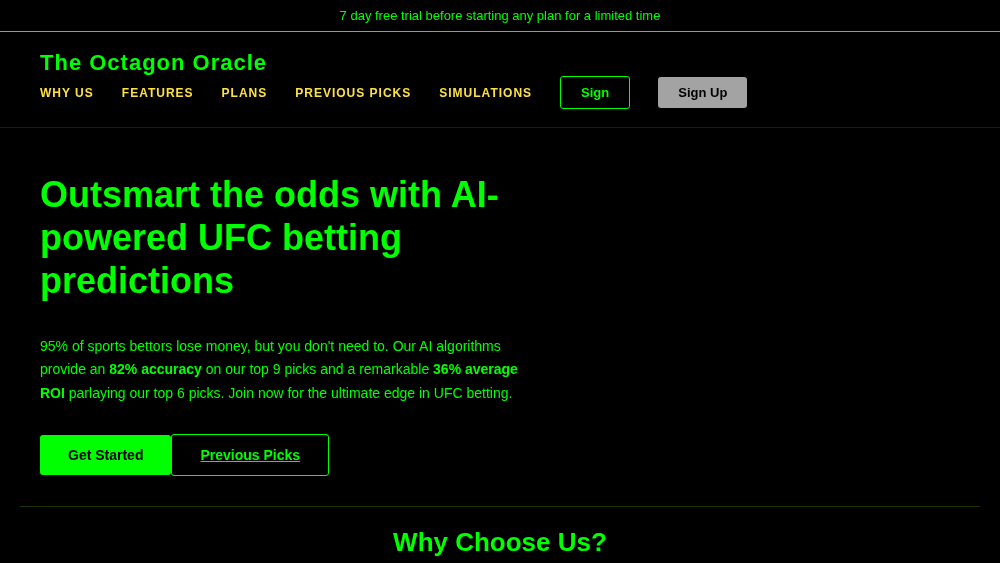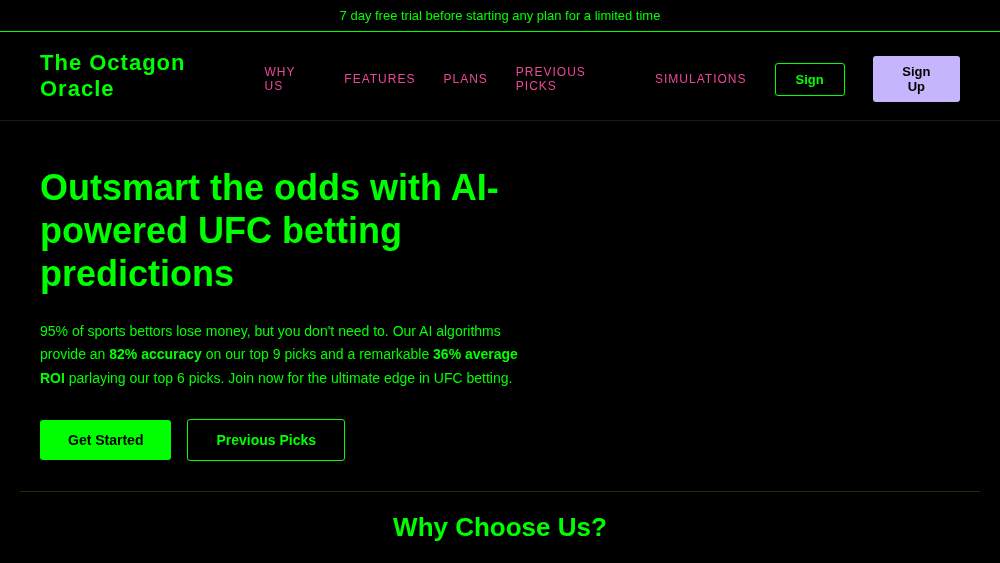--- a/index.html
+++ b/index.html
@@ -19,91 +19,92 @@
       border-bottom: 1px solid #00ff00;
       text-align: center;
       padding: 8px 16px;
       font-size: 13px;
       color: #00ff00;
     }
 
     
     .header {
       display: flex;
-      align-items: flex-end;
+      align-items: flex-start;
       justify-content: space-between;
       padding: 18px 40px;
       border-bottom: 1px solid #1a1a1a;
+      flex-direction: column;
     }
     .logo {
       font-size: 22px;
       font-weight: bold;
       color: #00ff00;
       letter-spacing: 1px;
     }
     .nav {
       display: flex;
       align-items: center;
       gap: 28px;
     }
     .nav-link {
-      color: #ec4899;
+      color: #fde047;
       text-decoration: none;
       font-size: 12px;
-      font-weight: 400;
+      font-weight: 700;
       letter-spacing: 1px;
       text-transform: uppercase;
     }
     .btn-login {
       background: #000;
       color: #00ff00;
       border: 1px solid #00ff00;
       padding: 8px 20px;
       font-size: 13px;
       font-weight: bold;
       cursor: pointer;
       border-radius: 3px;
     }
     .btn-signup {
-      background: #c4b5fd;
+      background: #a3a3a3;
       color: #000;
       border: none;
       padding: 8px 20px;
       font-size: 13px;
       font-weight: bold;
       cursor: pointer;
       border-radius: 3px;
     }
 
     
     .hero {
       padding: 45px 40px 30px 40px;
       max-width: 560px;
     }
     .hero-title {
       font-size: 36px;
       font-weight: 900;
       color: #00ff00;
       line-height: 1.2;
-      margin-bottom: 24px;
+      margin-bottom: 32px;
     }
     .hero-desc {
       font-size: 14px;
       color: #00ff00;
       line-height: 1.7;
       margin-bottom: 28px;
       max-width: 480px;
     }
     .hero-desc strong {
       font-weight: 900;
     }
     .hero-buttons {
       display: flex;
-      gap: 16px;
       align-items: center;
+      text-decoration: underline;
     }
     .btn-get-started {
       background: #00ff00;
       color: #000;
       border: none;
       padding: 12px 28px;
       font-size: 14px;
       font-weight: bold;
       cursor: pointer;
       border-radius: 3px;

